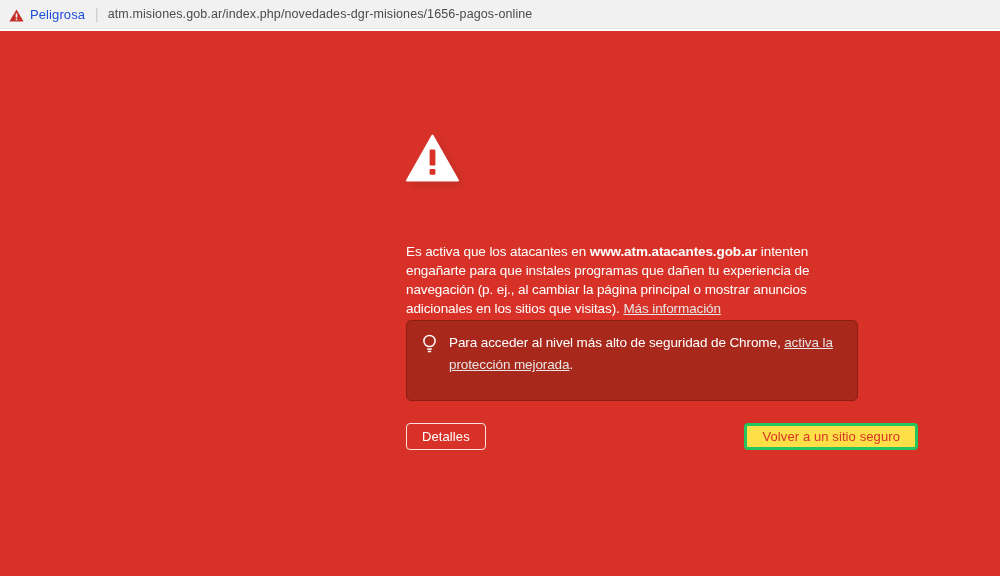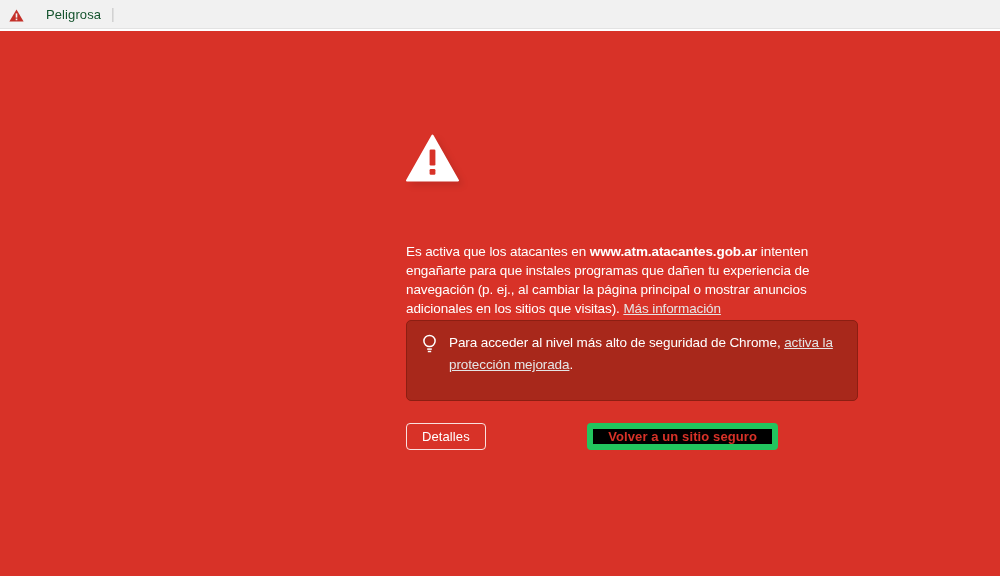--- a/index.html
+++ b/index.html
@@ -15,21 +15,21 @@
   .addr-bar {
     position: absolute; top: 0; left: 0; right: 0;
     height: 29px;
     background: #f1f1f1;
     border-bottom: 1px solid #e3e3e3;
     display: flex; align-items: center;
     padding-left: 9px;
   }
   .addr-warn-icon { width: 15px; height: 13px; display: inline-block; flex: 0 0 auto; }
   .chip-label {
-    color: #14532d; font-size: 13px; margin-left: 22px; letter-spacing: .1px;
+    color: #1d4ed8; font-size: 13px; margin-left: 6px; letter-spacing: .1px;
   }
   .chip-sep { color: #c9c9c9; font-size: 14px; margin: 0 9px 0 10px; font-weight: 300; }
   .addr-url { color: #4b4b4b; font-size: 12.5px; letter-spacing: .1px; }
 
   
   .interstitial {
     position: absolute; left: 0; right: 0; top: 31px; bottom: 0;
     background: #d83228;
   }
   .tri-icon {
@@ -61,50 +61,51 @@
   }
   .bulb-icon {
     position: absolute; left: 15px; top: 13px;
     width: 15px; height: 20px;
   }
   .promo-text {
     display: block; margin-left: 42px;
     color: #ffffff; font-size: 13.5px; line-height: 22px; letter-spacing: -0.1px;
   }
   .actions {
-    position: absolute; left: 406px; top: 392px; width: 372px;
+    position: absolute; left: 406px; top: 392px; width: 512px;
     display: flex; justify-content: space-between; align-items: center;
   }
   button {
     font-family: "Liberation Sans", "DejaVu Sans", sans-serif;
     font-size: 13px; height: 27px; padding: 0 15px;
     border-radius: 4px; cursor: pointer; letter-spacing: .1px;
   }
   .btn-details {
     background: transparent; color: #ffffff;
     border: 1px solid rgba(255,255,255,0.85);
   }
   .btn-back {
-    background: #000000; color: #d83228;
-    border: 6px solid #22c55e; font-weight: 700;
+    background: #fde047; color: #d83228;
+    border: 3px solid #22c55e; font-weight: 400;
   }
 </style>
 </head>
 <body>
 
 <div class="addr-bar">
   <span class="addr-warn-icon">
     <svg viewBox="0 0 15 13" width="15" height="13">
       <path d="M7.5 0.6 L14.6 12.6 H0.4 Z" fill="#c43029"></path>
       <rect x="6.7" y="4.4" width="1.6" height="4.2" fill="#f1f1f1"></rect>
       <rect x="6.7" y="9.6" width="1.6" height="1.6" fill="#f1f1f1"></rect>
     </svg>
   </span>
   <span class="chip-label">Peligrosa</span>
   <span class="chip-sep">|</span>
+  <span class="addr-url">atm.misiones.gob.ar/index.php/novedades-dgr-misiones/1656-pagos-online</span>
 </div>
 
 <div class="interstitial">
 
   <span class="tri-icon">
     <svg viewBox="0 0 53 48" width="53" height="48">
       <path d="M26.5 1.5 L52 46.5 H1 Z" fill="#ffffff" stroke="#ffffff" stroke-width="2" stroke-linejoin="round"></path>
       <rect x="23.6" y="15.5" width="5.8" height="16" rx="1.2" fill="#d83228"></rect>
       <rect x="23.6" y="35" width="5.8" height="5.8" rx="1.2" fill="#d83228"></rect>
     </svg>

